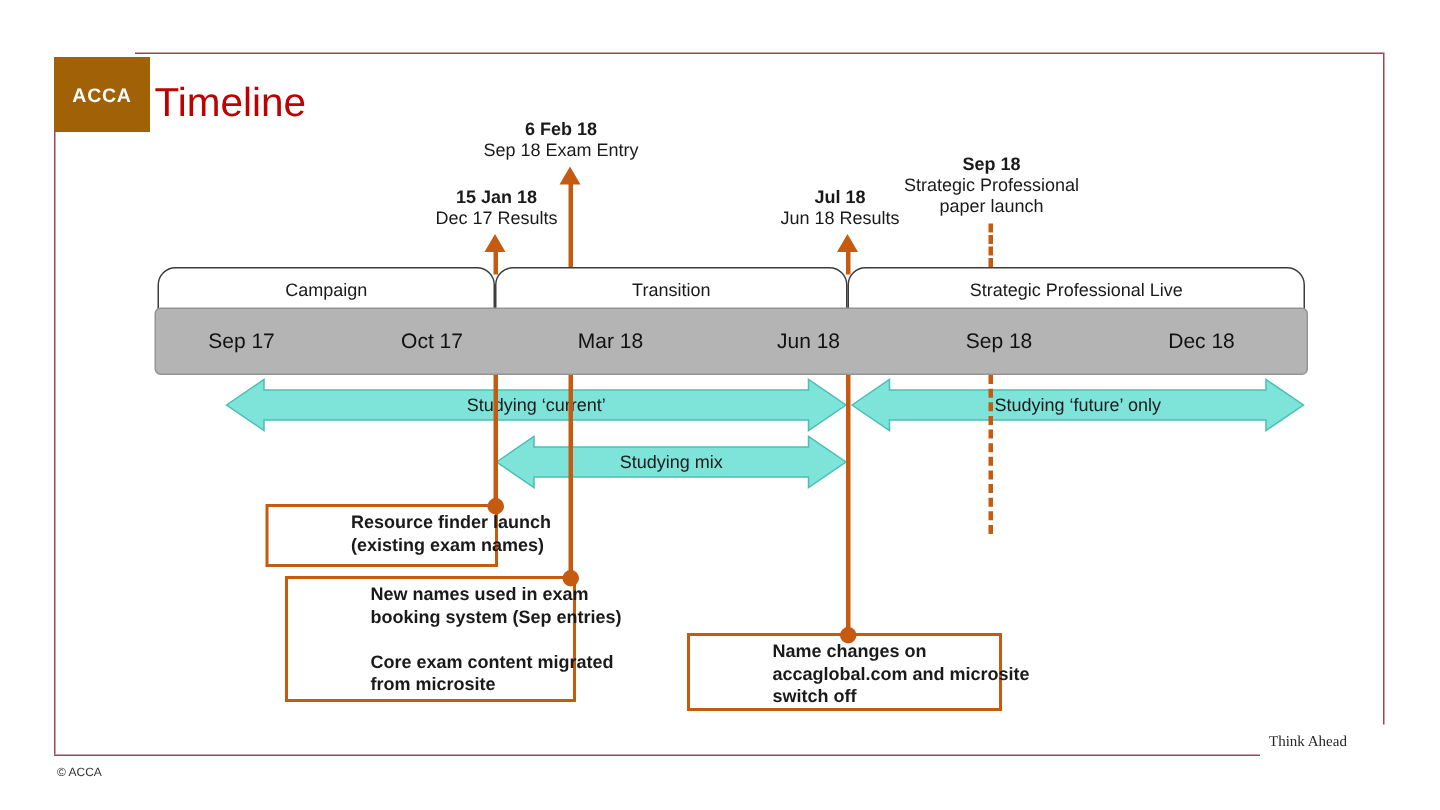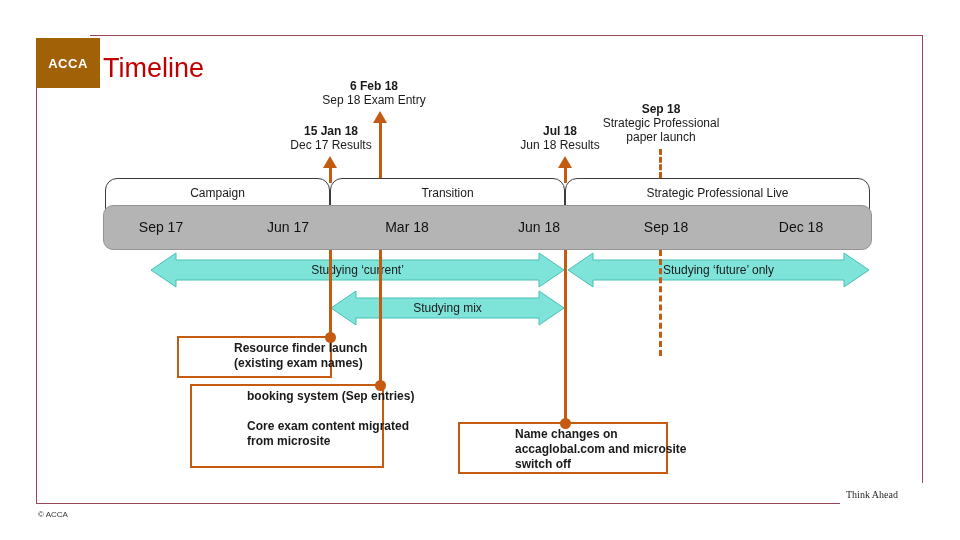--- a/index.html
+++ b/index.html
@@ -11,21 +11,21 @@
   .logo{position:absolute;left:36px;top:38px;width:64px;height:50px;background:#a16207;
         display:flex;align-items:center;justify-content:center;}
   .logo span{color:#fff;font-weight:bold;font-size:13px;letter-spacing:.5px;}
   .title{position:absolute;left:103px;top:53px;font-size:27px;color:#c00000;}
   
   .bracket{position:absolute;top:178px;height:58px;background:#fff;border:1px solid #3c3c3c;
            border-radius:12px;box-sizing:border-box;text-align:center;z-index:2;}
   .bracket .lbl{margin-top:7px;font-size:12px;color:#1a1a1a;}
   
   .datebar{position:absolute;left:103px;top:205px;width:769px;height:45px;background:#b4b4b4;
-           border:1px solid #949494;border-radius:10px;box-sizing:border-box;z-index:3;}
+           border:1px solid #949494;border-radius:4px;box-sizing:border-box;z-index:3;}
   .datebar .d{position:absolute;top:13px;transform:translateX(-50%);font-size:14px;color:#111;}
   
   .milestone{position:absolute;transform:translateX(-50%);text-align:center;z-index:6;color:#1a1a1a;}
   .milestone .dt{font-weight:bold;font-size:12px;line-height:14px;}
   .milestone .ev{font-size:12px;line-height:14px;}
   
   .oline{position:absolute;width:3px;background:#c55a11;z-index:6;}
   .odash{position:absolute;width:0;border-left:3px dashed #c55a11;z-index:6;}
   .ohead{position:absolute;width:0;height:0;border-left:7px solid transparent;
          border-right:7px solid transparent;border-bottom:12px solid #c55a11;z-index:6;}
@@ -62,21 +62,21 @@
 </div>
 <div class="bracket" style="left:330px;width:235px;">
   <div class="lbl">Transition</div>
 </div>
 <div class="bracket" style="left:565px;width:305px;">
   <div class="lbl">Strategic Professional Live</div>
 </div>
 
 <div class="datebar">
   <span class="d" style="left:57px;">Sep 17</span>
-  <span class="d" style="left:184px;">Jun 17</span>
+  <span class="d" style="left:184px;">Oct 17</span>
   <span class="d" style="left:303px;">Mar 18</span>
   <span class="d" style="left:435px;">Jun 18</span>
   <span class="d" style="left:562px;">Sep 18</span>
   <span class="d" style="left:689px;margin-left:8px;">Dec 18</span>
 </div>
 
 <div class="milestone" style="left:331px;top:124px;width:110px;">
   <div class="dt">15 Jan 18</div>
   <div class="ev">Dec 17 Results</div>
 </div>
@@ -124,20 +124,21 @@
 
 <div class="oline" style="left:329px;top:250px;height:90px;"></div>
 <div class="oline" style="left:379px;top:250px;height:137px;"></div>
 <div class="oline" style="left:564px;top:250px;height:176px;"></div>
 
 <div class="callout" style="left:177px;top:336px;width:155px;height:42px;">
   <div class="ln">Resource finder launch</div>
   <div class="ln">(existing exam names)</div>
 </div>
 <div class="callout" style="left:190px;top:384px;width:194px;height:84px;">
+  <div class="ln">New names used in exam</div>
   <div class="ln">booking system  (Sep entries)</div>
   <div class="ln"></div>
   <div class="ln">Core exam content migrated</div>
   <div class="ln">from microsite</div>
 </div>
 <div class="callout" style="left:458px;top:422px;width:210px;height:52px;">
   <div class="ln">Name changes on</div>
   <div class="ln">accaglobal.com and microsite</div>
   <div class="ln">switch off</div>
 </div>

